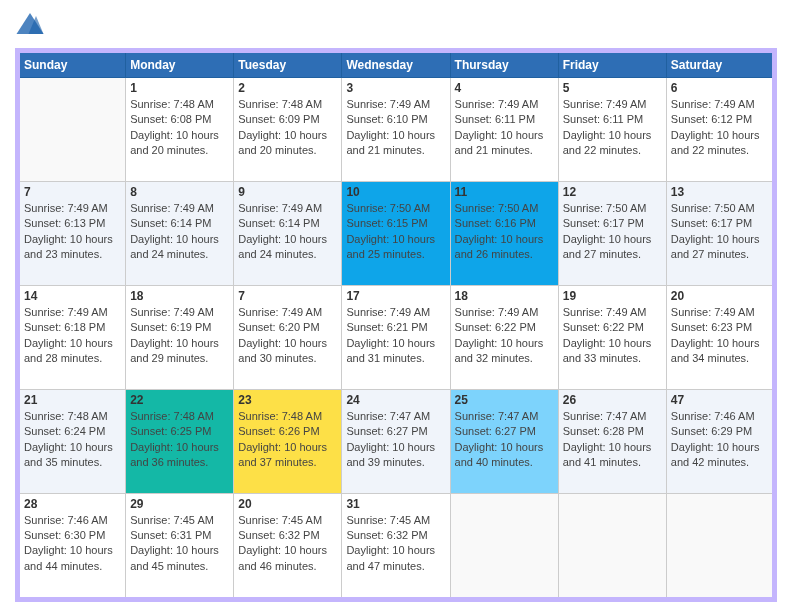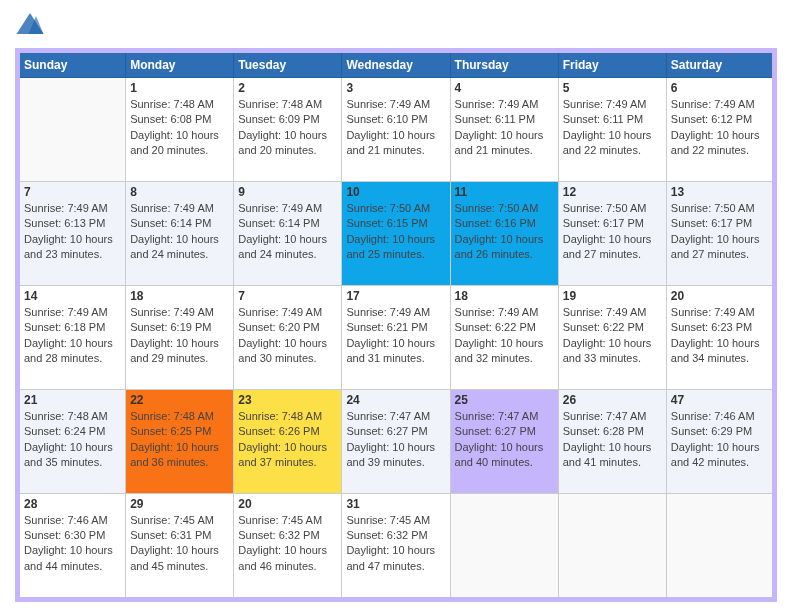--- a/index.html
+++ b/index.html
@@ -278,42 +278,42 @@
           </td>
         </tr>
         <tr style="background: rgb(240, 244, 250); border-radius: 23px;">
           <td style="background: rgb(240, 244, 250);">
             <span class="day-number">21</span>
             <div class="day-info" style="white-space: pre-line;">Sunrise: 7:48 AM
 Sunset: 6:24 PM
 Daylight: 10 hours
 and 35 minutes.</div>
           </td>
-          <td style="background: #f97316;">
+          <td style="background: #14b8a6;">
             <span class="day-number">22</span>
             <div class="day-info" style="white-space: pre-line;">Sunrise: 7:48 AM
 Sunset: 6:25 PM
 Daylight: 10 hours
 and 36 minutes.</div>
           </td>
           <td style="background: #fde047;">
             <span class="day-number">23</span>
             <div class="day-info" style="white-space: pre-line;">Sunrise: 7:48 AM
 Sunset: 6:26 PM
 Daylight: 10 hours
 and 37 minutes.</div>
           </td>
           <td style="background: rgb(240, 244, 250);">
             <span class="day-number">24</span>
             <div class="day-info" style="white-space: pre-line;">Sunrise: 7:47 AM
 Sunset: 6:27 PM
 Daylight: 10 hours
 and 39 minutes.</div>
           </td>
-          <td style="background: #c4b5fd;">
+          <td style="background: #7dd3fc;">
             <span class="day-number">25</span>
             <div class="day-info" style="white-space: pre-line;">Sunrise: 7:47 AM
 Sunset: 6:27 PM
 Daylight: 10 hours
 and 40 minutes.</div>
           </td>
           <td style="background: rgb(240, 244, 250);">
             <span class="day-number">26</span>
             <div class="day-info" style="white-space: pre-line;">Sunrise: 7:47 AM
 Sunset: 6:28 PM

